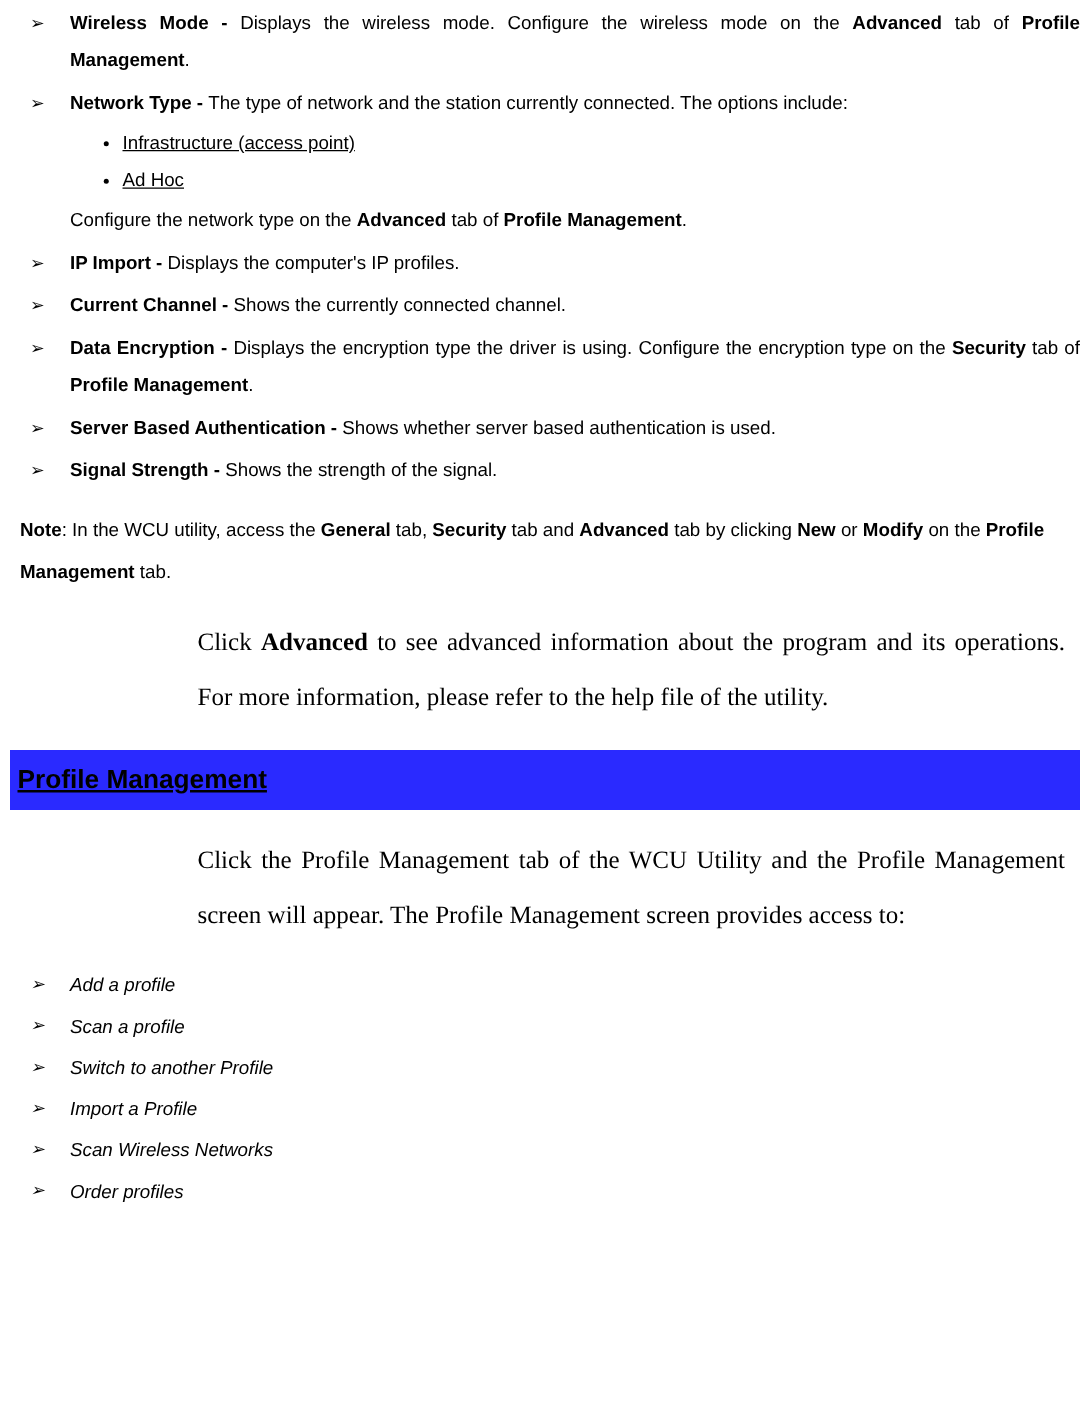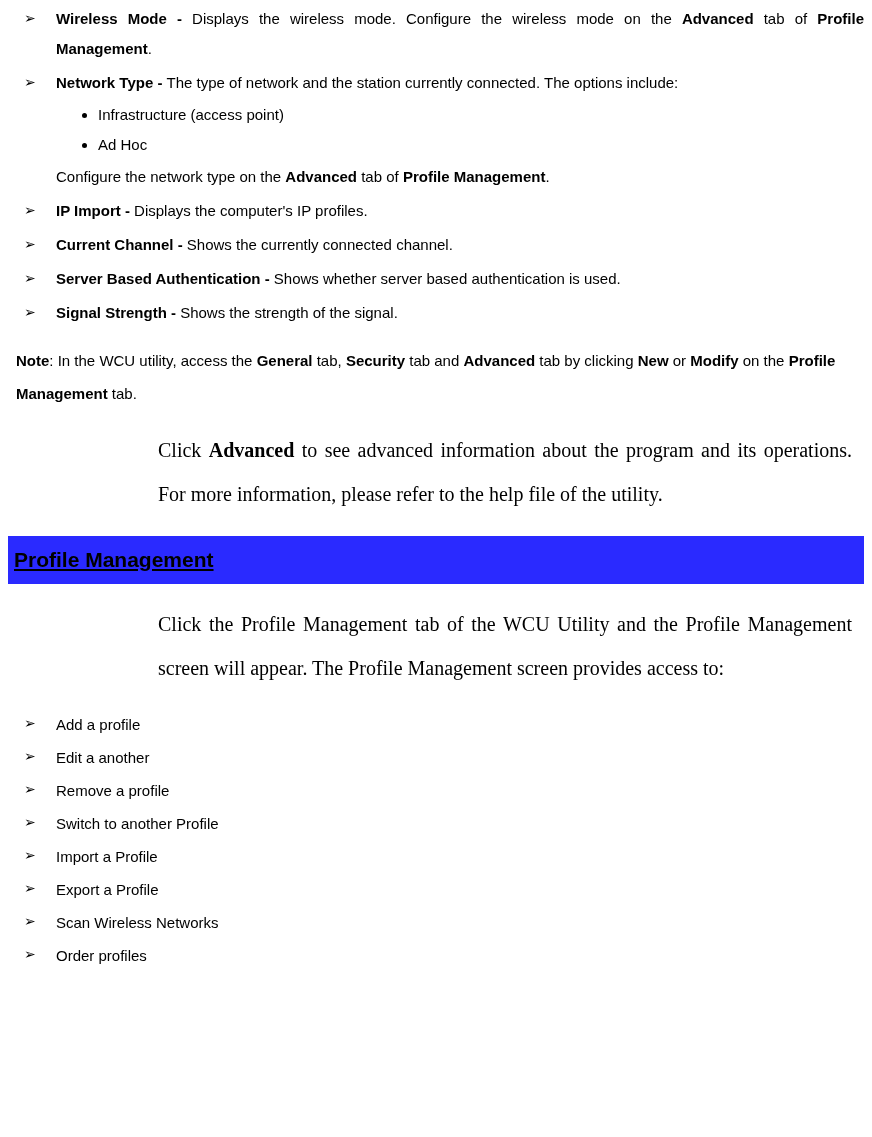--- a/index.html
+++ b/index.html
@@ -28,20 +28,21 @@
     position: absolute;
     left: -10px;
     top: 0;
     font-size: 14px;
   }
   .bold { font-weight: bold; }
   .sub-list {
     padding-left: 42px;
     margin: 2px 0;
     list-style: disc;
+    text-decoration: underline;
   }
   .sub-list li {
     line-height: 2.0;
   }
   .sub-note {
     margin-left: 0;
     line-height: 2.0;
   }
   .note-block {
     margin: 16px 8px;
@@ -66,20 +67,21 @@
   }
   .simple-list {
     padding-left: 26px;
     margin: 0;
   }
   .simple-list > li {
     list-style: none;
     position: relative;
     padding-left: 22px;
     line-height: 2.2;
+    font-style: italic;
   }
   .simple-list > li::before {
     content: "➢";
     position: absolute;
     left: -10px;
     top: 0;
     font-size: 14px;
   }
 </style>
 </head>
@@ -99,20 +101,23 @@
       <span>Configure the network type on the </span><span class="bold">Advanced</span><span> tab of </span><span class="bold">Profile Management</span><span>.</span>
     </div>
   </li>
   <li>
     <span class="bold">IP Import - </span><span>Displays the computer's IP profiles.</span>
   </li>
   <li>
     <span class="bold">Current Channel - </span><span>Shows the currently connected channel.</span>
   </li>
   <li>
+    <span class="bold">Data Encryption - </span><span>Displays the encryption type the driver is using. Configure the encryption type on the </span><span class="bold">Security</span><span> tab of </span><span class="bold">Profile Management</span><span>.</span>
+  </li>
+  <li>
     <span class="bold">Server Based Authentication - </span><span>Shows whether server based authentication is used.</span>
   </li>
   <li>
     <span class="bold">Signal Strength - </span><span>Shows the strength of the signal.</span>
   </li>
 </ul>
 
 <div class="note-block">
   <span class="bold">Note</span><span>: In the WCU utility, access the </span><span class="bold">General</span><span> tab, </span><span class="bold">Security</span><span> tab and </span><span class="bold">Advanced</span><span> tab by clicking </span><span class="bold">New</span><span> or </span><span class="bold">Modify</span><span> on the </span><span class="bold">Profile Management</span><span> tab.</span>
 </div>
@@ -120,20 +125,18 @@
 <div class="serif-block">
   <span>Click </span><span class="bold">Advanced</span><span> to see advanced information about the program and its operations. For more information, please refer to the help file of the utility.</span>
 </div>
 
 <div class="section-bar">Profile Management</div>
 
 <div class="serif-block">Click the Profile Management tab of the WCU Utility and the Profile Management screen will appear. The Profile Management screen provides access to:</div>
 
 <ul class="simple-list">
   <li>Add a profile</li>
-  <li>Edit a another</li>
-  <li>Remove a profile</li>
+  <li>Scan a profile</li>
   <li>Switch to another Profile</li>
   <li>Import a Profile</li>
-  <li>Export a Profile</li>
   <li>Scan Wireless Networks</li>
   <li>Order profiles</li>
 </ul>
 
 </body></html>

